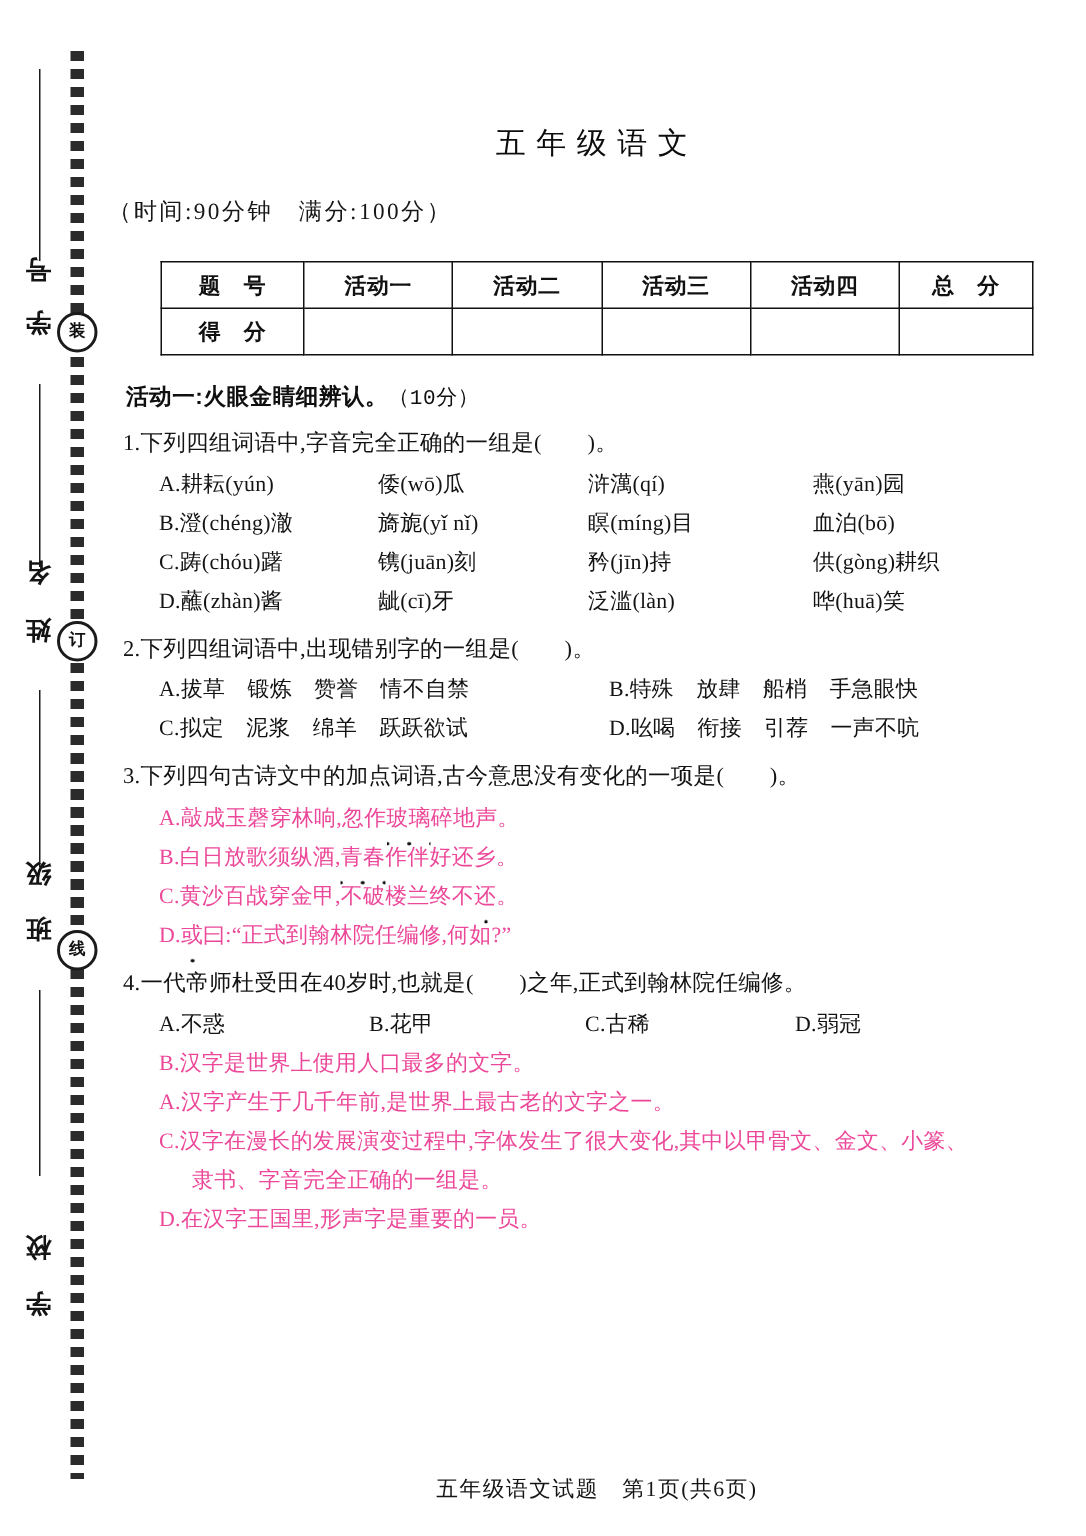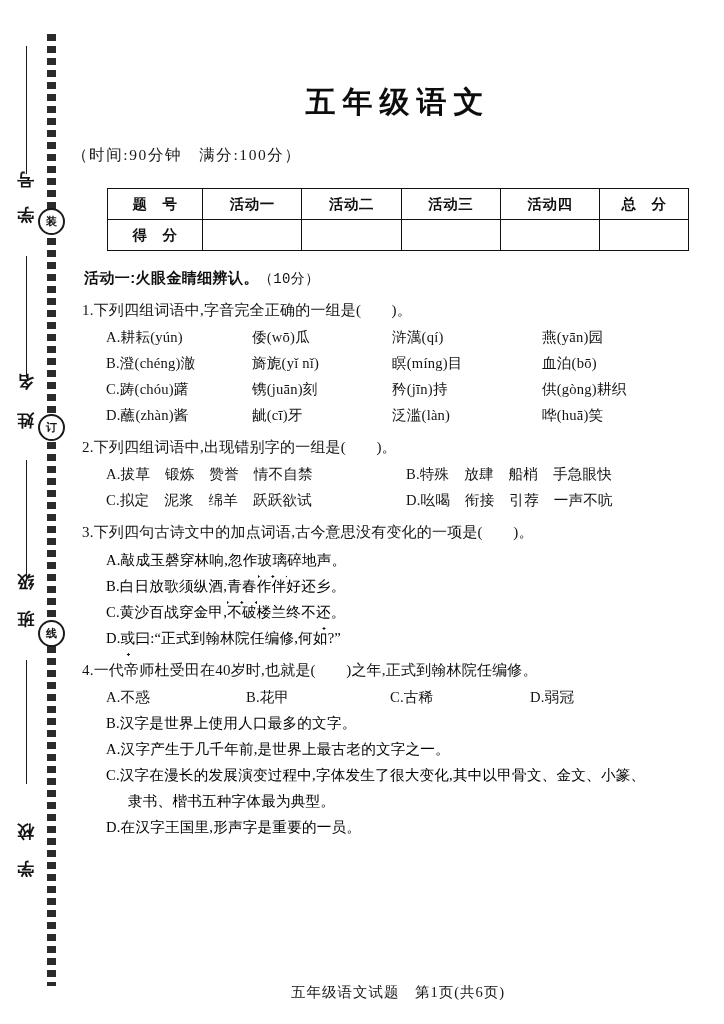--- a/index.html
+++ b/index.html
@@ -73,22 +73,22 @@
   }
 
   
   #page-body {
     position: absolute;
     left: 72px; top: 0;
     width: 652px; height: 1024px;
   }
   #paper-title {
     text-align: center;
-    font-size: 30px;
-    font-weight: bold;
+    font-size: 20px;
+    font-weight: normal;
     letter-spacing: 7px;
     margin-top: 82px;
     font-family: "Liberation Serif", "DejaVu Serif", serif;
     color: #0d0d0d;
   }
   #exam-meta {
     text-align: left;
     font-size: 15.5px;
     letter-spacing: 1.6px;
     margin-top: 22px;
@@ -145,21 +145,21 @@
     line-height: 1.78;
     letter-spacing: 0.2px;
     color: #131313;
   }
   .opt-row .cell { white-space: nowrap; }
   .opt-line {
     margin-left: 30px;
     font-size: 14.6px;
     line-height: 1.78;
     letter-spacing: 0.2px;
-    color: #000000;
+    color: #ec4899;
   }
   .opt-cont { margin-left: 52px; }
   .dotted {
     position: relative;
     display: inline-block;
   }
   .dotted::after {
     content: "";
     position: absolute;
     left: 0; right: 0;
@@ -307,19 +307,19 @@
     <div class="opt-row">
       <span class="cell n1">A.不惑</span>
       <span class="cell n2">B.花甲</span>
       <span class="cell n3">C.古稀</span>
       <span class="cell">D.弱冠</span>
     </div>
 
     <div class="opt-line">B.汉字是世界上使用人口最多的文字。</div>
     <div class="opt-line">A.汉字产生于几千年前,是世界上最古老的文字之一。</div>
     <div class="opt-line">C.汉字在漫长的发展演变过程中,字体发生了很大变化,其中以甲骨文、金文、小篆、</div>
-    <div class="opt-line opt-cont">隶书、楷书五种字体最为典型。</div>
+    <div class="opt-line opt-cont">隶书、字音完全正确的一组是。</div>
     <div class="opt-line">D.在汉字王国里,形声字是重要的一员。</div>
 
   </div>
 
   <div id="page-footer">五年级语文试题　第1页(共6页)</div>
 </div>
 
 </body></html>

